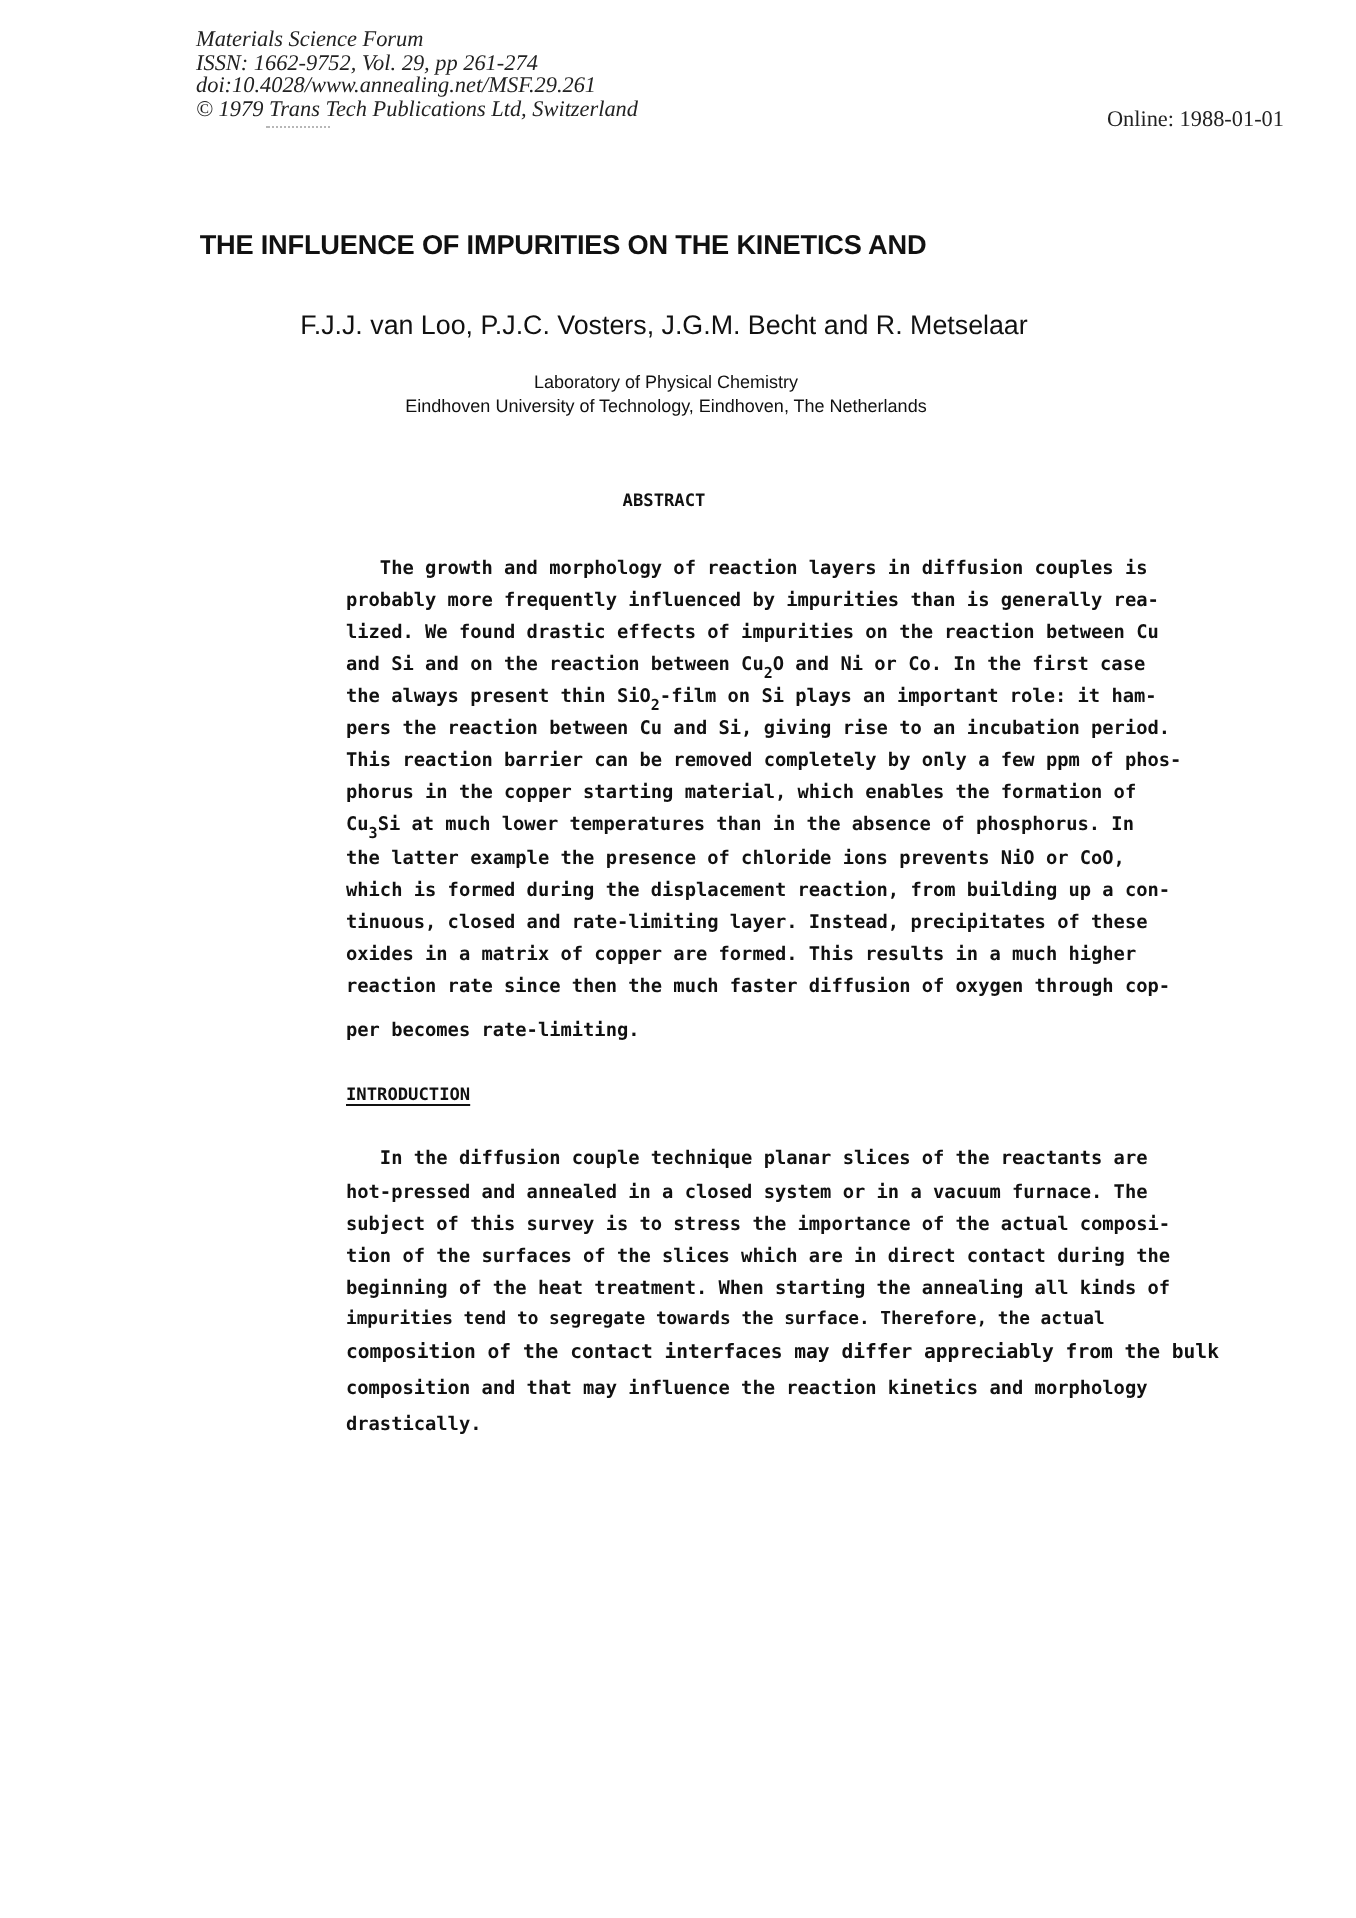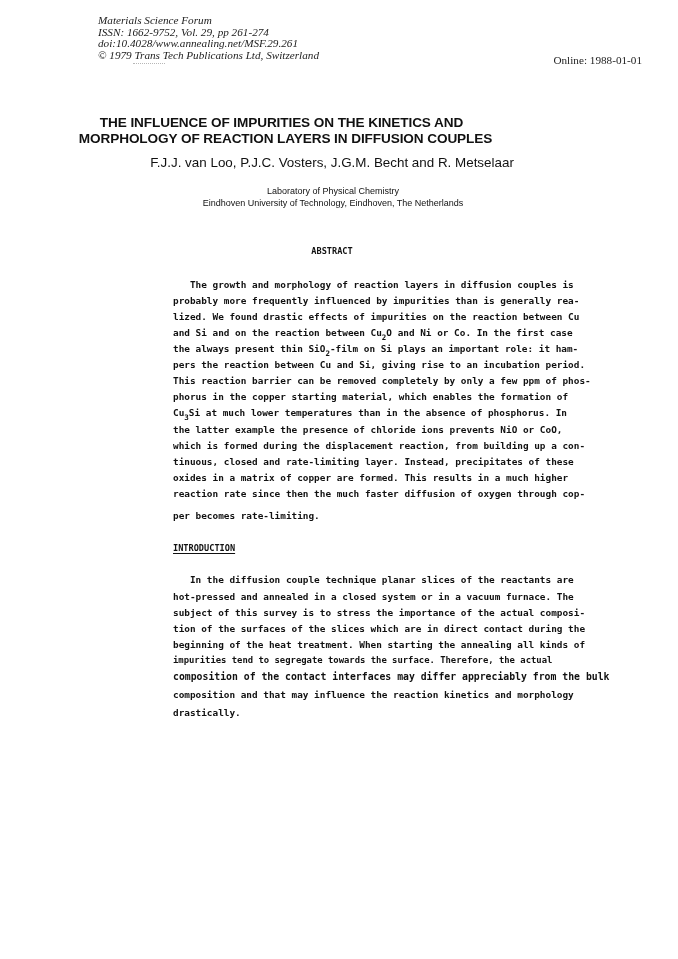--- a/index.html
+++ b/index.html
@@ -59,21 +59,20 @@
   <div>Materials Science Forum</div>
   <div>ISSN: 1662-9752, Vol. 29, pp 261-274</div>
   <div>doi:10.4028/www.annealing.net/MSF.29.261</div>
   <div>© 1979 Trans Tech Publications Ltd, Switzerland</div>
 </div>
 <div class="online">Online: 1988-01-01</div>
 <div class="stray"></div>
 
 <div class="title">
   <div class="l1">THE INFLUENCE OF IMPURITIES ON THE KINETICS AND</div>
-  <div>MORPHOLOGY OF REACTION LAYERS IN DIFFUSION COUPLES</div>
 </div>
 
 <div class="authors">F.J.J. van Loo, P.J.C. Vosters, J.G.M. Becht and R. Metselaar</div>
 
 <div class="affil">
   <div>Laboratory of Physical Chemistry</div>
   <div>Eindhoven University of Technology, Eindhoven, The Netherlands</div>
 </div>
 
 <div class="mono abstract-heading">ABSTRACT</div>

